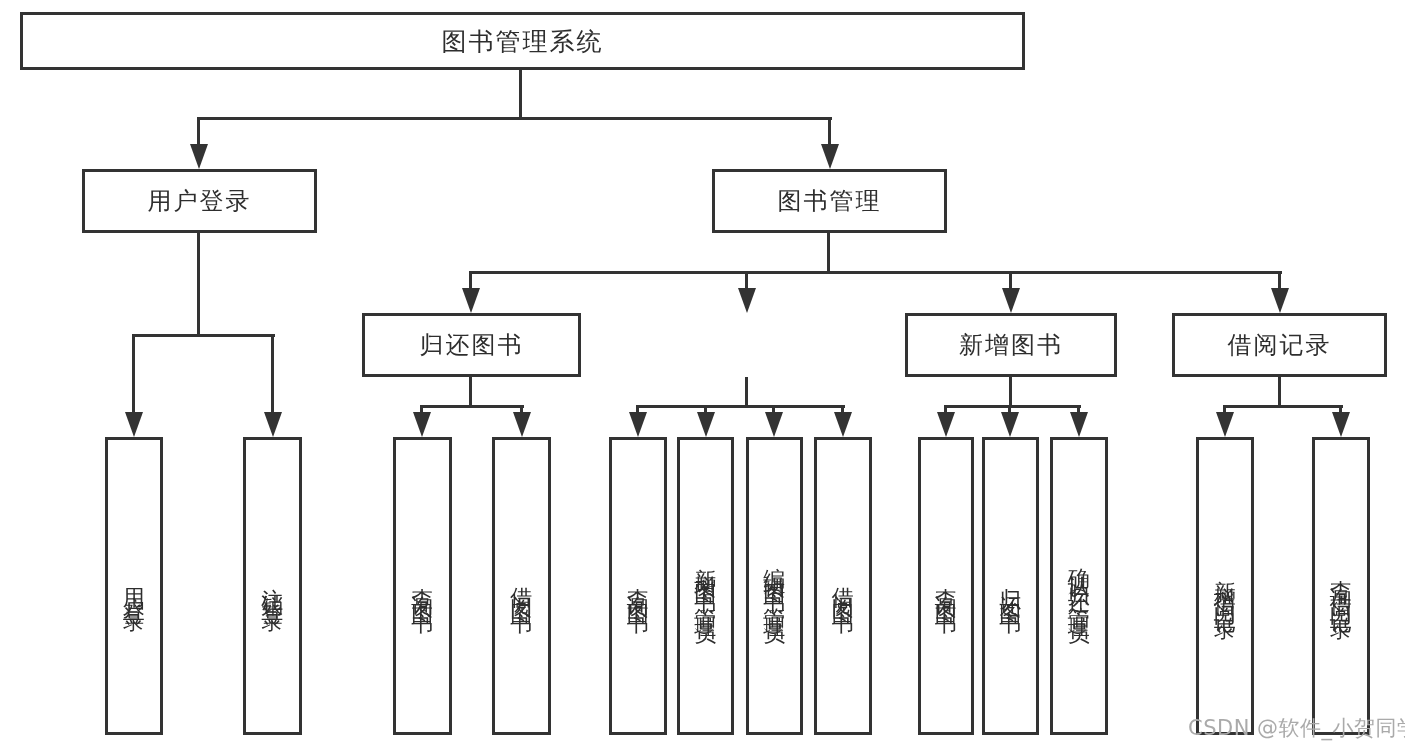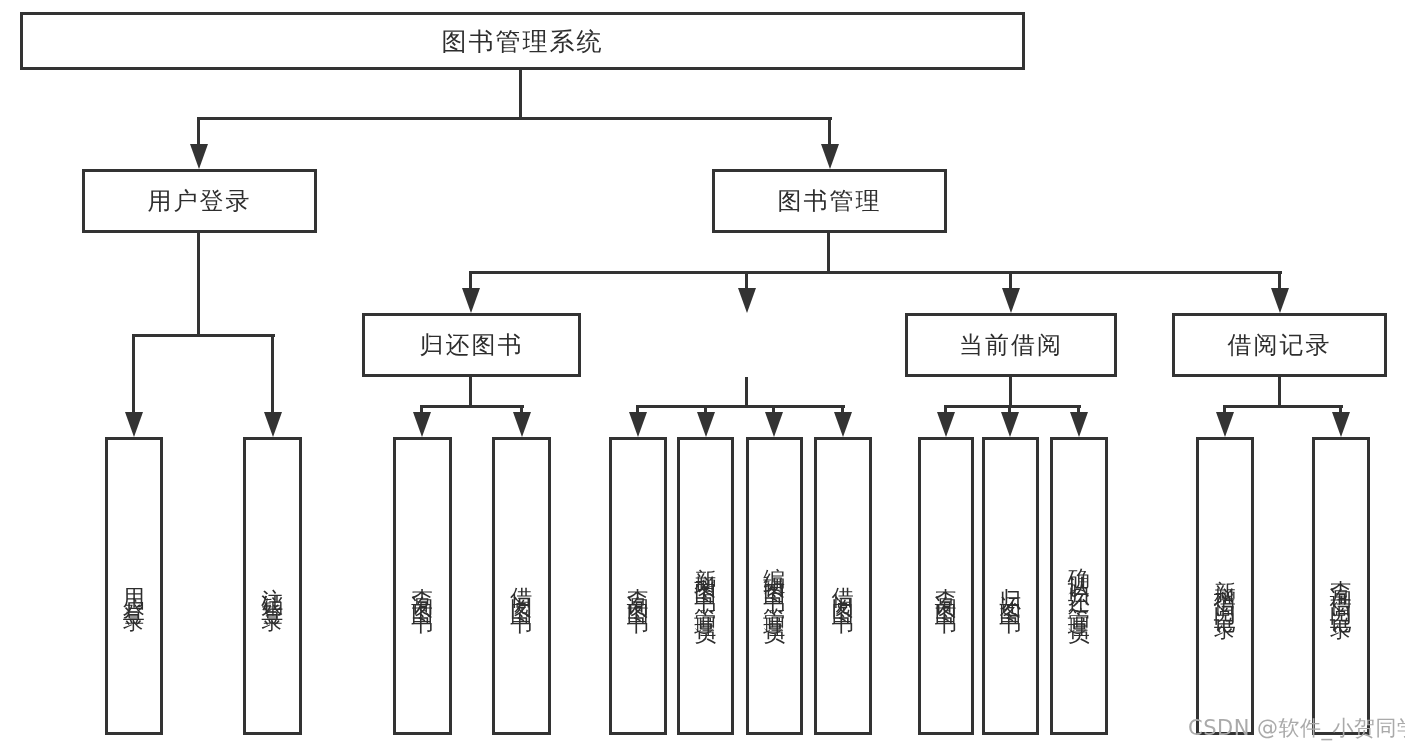--- a/index.html
+++ b/index.html
@@ -53,21 +53,21 @@
     <span class="hlabel">用户登录</span>
   </div>
   <div class="box" style="left:712px;top:169px;width:235px;height:64px">
     <span class="hlabel">图书管理</span>
   </div>
 
   <div class="box" style="left:362px;top:313px;width:219px;height:64px">
     <span class="hlabel">归还图书</span>
   </div>
   <div class="box" style="left:905px;top:313px;width:212px;height:64px">
-    <span class="hlabel">当前借阅</span>
+    <span class="hlabel">新增图书</span>
   </div>
   <div class="box" style="left:1172px;top:313px;width:215px;height:64px">
     <span class="hlabel">借阅记录</span>
   </div>
 
   <div class="box" style="left:105px;top:437px;width:58px;height:298px">
     <span class="vtext">用户登录</span>
   </div>
   <div class="box" style="left:243px;top:437px;width:59px;height:298px">
     <span class="vtext">注销登录</span>

